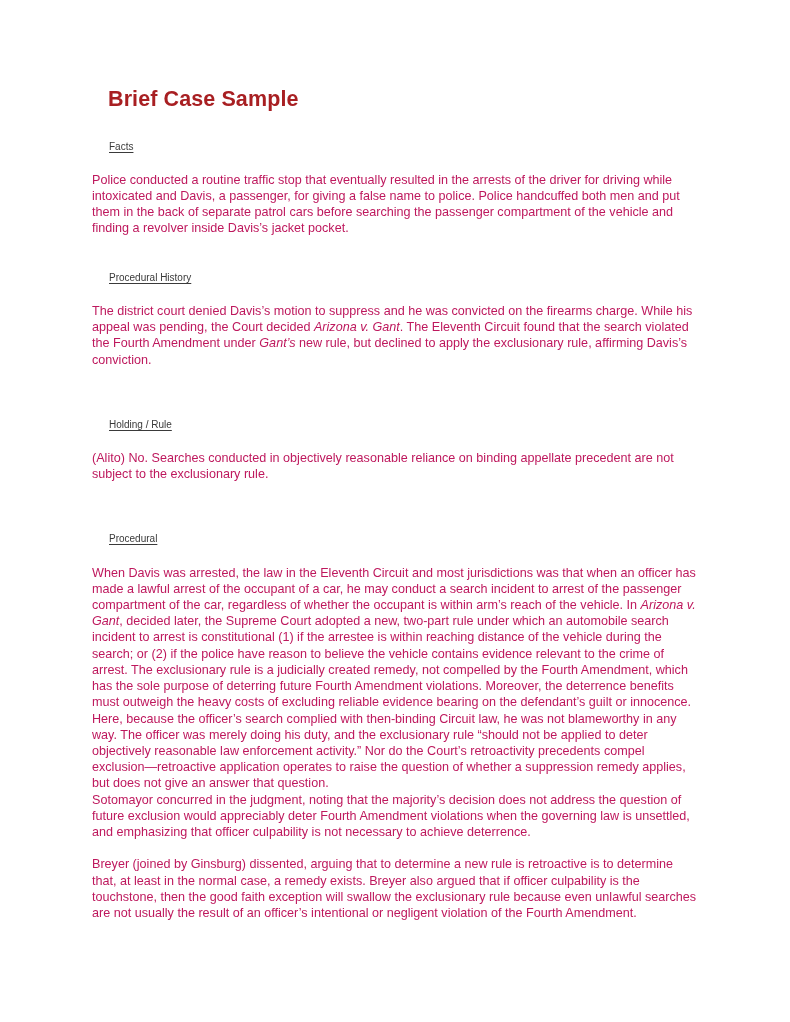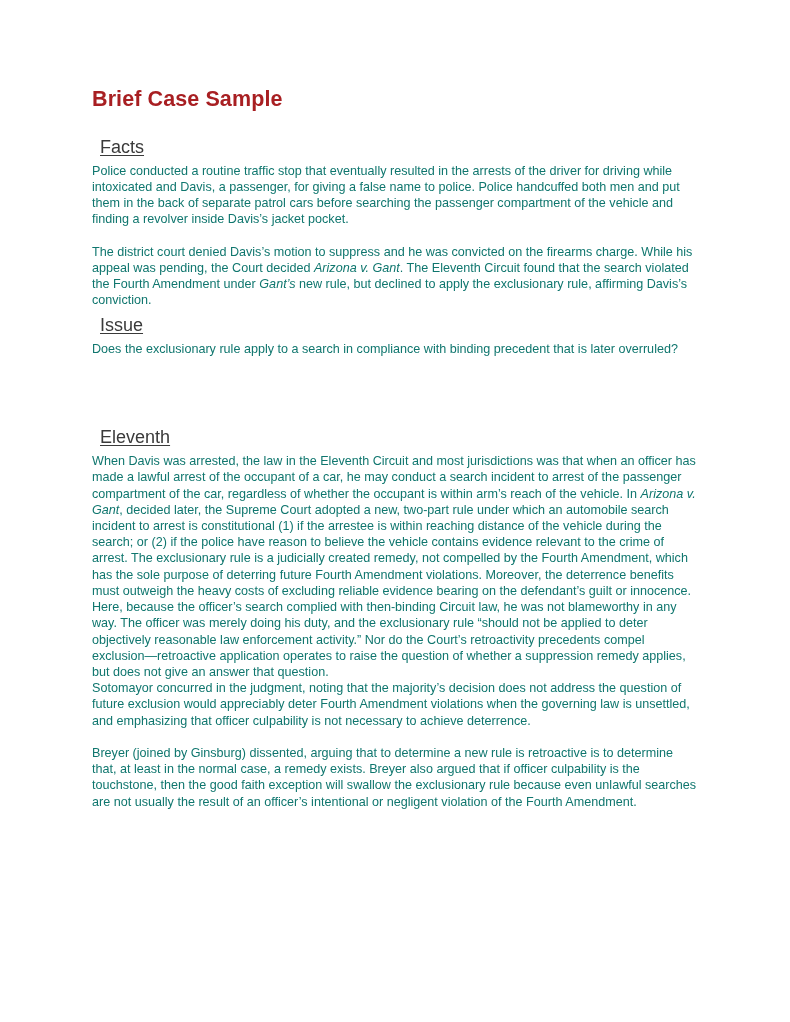--- a/index.html
+++ b/index.html
@@ -24,38 +24,38 @@
     position: absolute;
     left: 92px;
     top: 88px;
     width: 608px;
   }
   .doc-title {
     font-size: 21.5px;
     font-weight: bold;
     color: #a81f22;
     letter-spacing: 0.1px;
-    margin: 0 0 27px 0;
+    margin: 0 0 27px 16px;
     line-height: 1.1;
   }
   .section {
     margin: 0;
   }
   .section-heading {
-    font-size: 18px;
+    font-size: 10px;
     color: #3a3a3a;
     text-decoration: underline;
     text-underline-offset: 1.5px;
     line-height: 16.2px;
-    margin: 8px;
+    margin: 17px;
     white-space: pre-wrap;
   }
   .para {
     font-size: 12.6px;
-    color: #0f766e;
+    color: #be185d;
     line-height: 16.2px;
     margin: 0;
     text-align: left;
     white-space: normal;
   }
   .gap-sm { height: 16.2px; }
   .gap-md { height: 16.2px; }
   .gap-lg { height: 32px; }
   em { }
 </style>
@@ -68,35 +68,36 @@
     <h1 class="doc-title">Brief Case Sample</h1>
 
     <div class="section">
       <div class="section-heading">Facts</div>
       <p class="para">Police conducted a routine traffic stop that eventually resulted in the arrests of the driver for driving while intoxicated and Davis, a passenger, for giving a false name to police.  Police handcuffed both men and put them in the back of separate patrol cars before searching the passenger compartment of the vehicle and finding a revolver inside Davis’s jacket pocket.</p>
     </div>
 
     <div class="gap-md"></div>
 
     <div class="section">
+      <div class="section-heading">Procedural History</div>
       <p class="para"><span>The district court denied Davis’s motion to suppress and he was convicted on the firearms charge.  While his appeal was pending, the Court decided </span><em>Arizona v. Gant</em><span>.  The Eleventh Circuit found that the search violated the Fourth Amendment under </span><em>Gant’s</em><span> new rule, but declined to apply the exclusionary rule, affirming Davis’s conviction.</span></p>
     </div>
-
-    <div class="section">
-      <div class="section-heading">Issue</div>
-      <p class="para">Does the exclusionary rule apply to a search in compliance with binding precedent that is later overruled?</p>
-    </div>
-
-    <div class="gap-lg"></div>
 
 
     <div class="gap-lg"></div>
 
     <div class="section">
-      <div class="section-heading">Eleventh</div>
+      <div class="section-heading">Holding / Rule</div>
+      <p class="para">(Alito) No.  Searches conducted in objectively reasonable reliance on binding appellate precedent are not subject to the exclusionary rule.</p>
+    </div>
+
+    <div class="gap-lg"></div>
+
+    <div class="section">
+      <div class="section-heading">Procedural</div>
       <p class="para"><span>When Davis was arrested, the law in the Eleventh Circuit and most jurisdictions was that when an officer has made a lawful arrest of the occupant of a car, he may conduct a search incident to arrest of the passenger compartment of the car, regardless of whether the occupant is within arm’s reach of the vehicle.  In </span><em>Arizona v. Gant</em><span>, decided later, the Supreme Court adopted a new, two-part rule under which an automobile search incident to arrest is constitutional (1) if the arrestee is within reaching distance of the vehicle during the search; or (2) if the police have reason to believe the vehicle contains evidence relevant to the crime of arrest.  The exclusionary rule is a judicially created remedy, not compelled by the Fourth Amendment, which has the sole purpose of deterring future Fourth Amendment violations.  Moreover, the deterrence benefits must outweigh the heavy costs of excluding reliable evidence bearing on the defendant’s guilt or innocence.  Here, because the officer’s search complied with then-binding Circuit law, he was not blameworthy in any way.  The officer was merely doing his duty, and the exclusionary rule “should not be applied to deter objectively reasonable law enforcement activity.”  Nor do the Court’s retroactivity precedents compel exclusion—retroactive application operates to raise the question of whether a suppression remedy applies, but does not give an answer that question.</span></p>
       <p class="para">Sotomayor concurred in the judgment, noting that the majority’s decision does not address the question of future exclusion would appreciably deter Fourth Amendment violations when the governing law is unsettled, and emphasizing that officer culpability is not necessary to achieve deterrence.</p>
 
       <div class="gap-sm"></div>
 
       <p class="para">Breyer (joined by Ginsburg) dissented, arguing that to determine a new rule is retroactive is to determine that, at least in the normal case, a remedy exists.  Breyer also argued that if officer culpability is the touchstone, then the good faith exception will swallow the exclusionary rule because even unlawful searches are not usually the result of an officer’s intentional or negligent violation of the Fourth Amendment.</p>
     </div>
 
   </div>
 </div>

